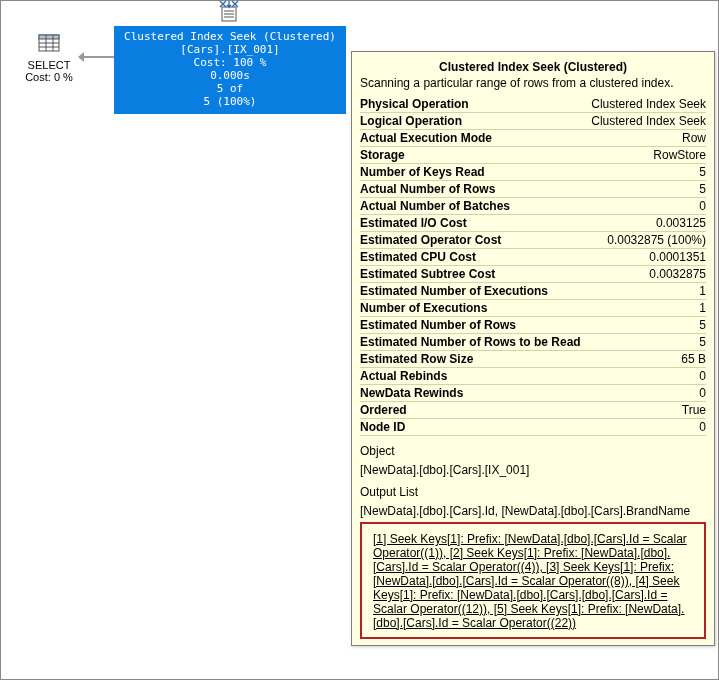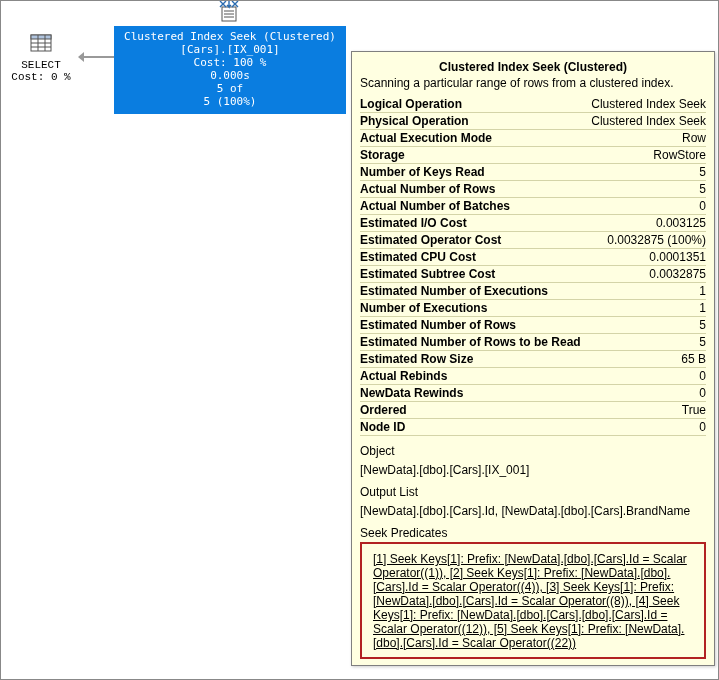--- a/index.html
+++ b/index.html
@@ -1,18 +1,18 @@
 <!DOCTYPE html>
 <html><head>
 <meta charset="utf-8">
 <style>
   body { margin:0; font-family:"Segoe UI",Tahoma,sans-serif; font-size:12px; background:#fff;
          border:1px solid #888; width:719px; height:680px; box-sizing:border-box; position:relative; overflow:hidden;}
   .plan-area{position:absolute;left:0;top:0;right:0;}
-  .select-node{position:absolute;left:10px;top:30px;width:60px;text-align:center;font-family:Liberation Mono, monospace;font-size:11px;}
+  .select-node{position:absolute;left:18px;top:30px;width:60px;text-align:center;font-family:Liberation Sans, sans-serif;font-size:11px;}
   .select-icon{width:24px;height:24px;margin:0 auto 4px;display:block;}
   .select-icon svg{width:24px;height:24px;}
   .connector{position:absolute;left:78px;top:55px;width:35px;height:2px;background:#999;}
   .connector::before{content:"";position:absolute;left:-1px;top:-4px;width:0;height:0;border-top:5px solid transparent;border-bottom:5px solid transparent;border-right:6px solid #999;}
   .seek-node{position:absolute;left:113px;top:25px;width:232px;background:#0a7de0;color:#fff;font-family:Consolas,monospace;font-size:11px;text-align:center;padding:4px 0 6px;}
   .seek-icon{position:absolute;left:215px;top:0px;width:26px;height:24px;}
   .seek-icon svg{width:26px;height:24px;}
   .tooltip{position:absolute;left:350px;top:50px;width:346px;background:#ffffe1;border:1px solid #7f7f7f;padding:6px 8px 6px;box-shadow:1px 1px 3px rgba(0,0,0,.2);}
   .tooltip .title{font-weight:bold;text-align:center;margin:2px 0 2px;}
   .tooltip .desc{margin-bottom:6px;}
@@ -66,25 +66,25 @@
     <div>5 of</div>
     <div>5 (100%)</div>
   </div>
 
   <div class="tooltip">
     <div class="title">Clustered Index Seek (Clustered)</div>
     <div class="desc">Scanning a particular range of rows from a clustered index.</div>
     <table class="props">
         <tbody id="props-body">
           <tr>
-            <td class="k">Logical Operation</td>
+            <td class="k">Physical Operation</td>
             <td class="v">Clustered Index Seek</td>
           </tr>
           <tr>
-            <td class="k">Physical Operation</td>
+            <td class="k">Logical Operation</td>
             <td class="v">Clustered Index Seek</td>
           </tr>
           <tr>
             <td class="k">Actual Execution Mode</td>
             <td class="v">Row</td>
           </tr>
           <tr>
             <td class="k">Storage</td>
             <td class="v">RowStore</td>
           </tr>
@@ -154,19 +154,18 @@
           </tr>
         </tbody>
       </table>
 
     <div class="sect">Object</div>
     <div class="para">[NewData].[dbo].[Cars].[IX_001]</div>
 
     <div class="sect">Output List</div>
     <div class="para">[NewData].[dbo].[Cars].Id, [NewData].[dbo].[Cars].BrandName</div>
 
-    <div class="sect">Seek Predicates</div>
     <div class="predicate-box">
       <div class="para">[1] Seek Keys[1]: Prefix: [NewData].[dbo].[Cars].Id = Scalar Operator((1)), [2] Seek Keys[1]: Prefix: [NewData].[dbo].[Cars].Id = Scalar Operator((4)), [3] Seek Keys[1]: Prefix: [NewData].[dbo].[Cars].Id = Scalar Operator((8)), [4] Seek Keys[1]: Prefix: [NewData].[dbo].[Cars].[dbo].[Cars].Id = Scalar Operator((12)), [5] Seek Keys[1]: Prefix: [NewData].[dbo].[Cars].Id = Scalar Operator((22))</div>
     </div>
   </div>
 
 </div>
 
 </body></html>

